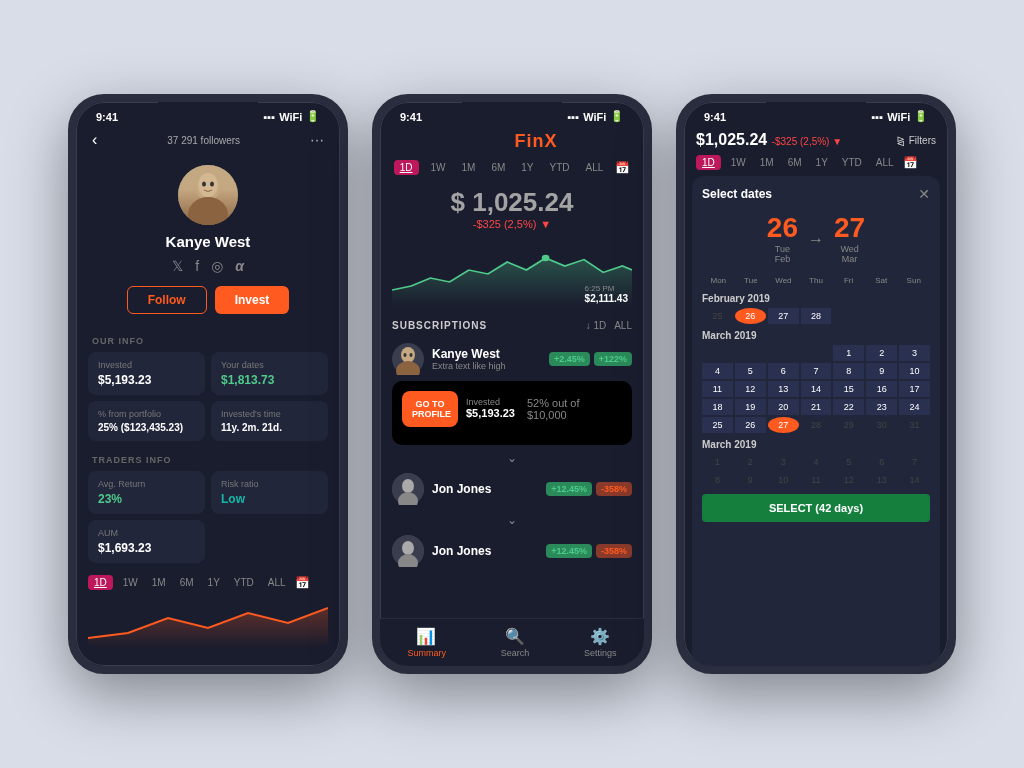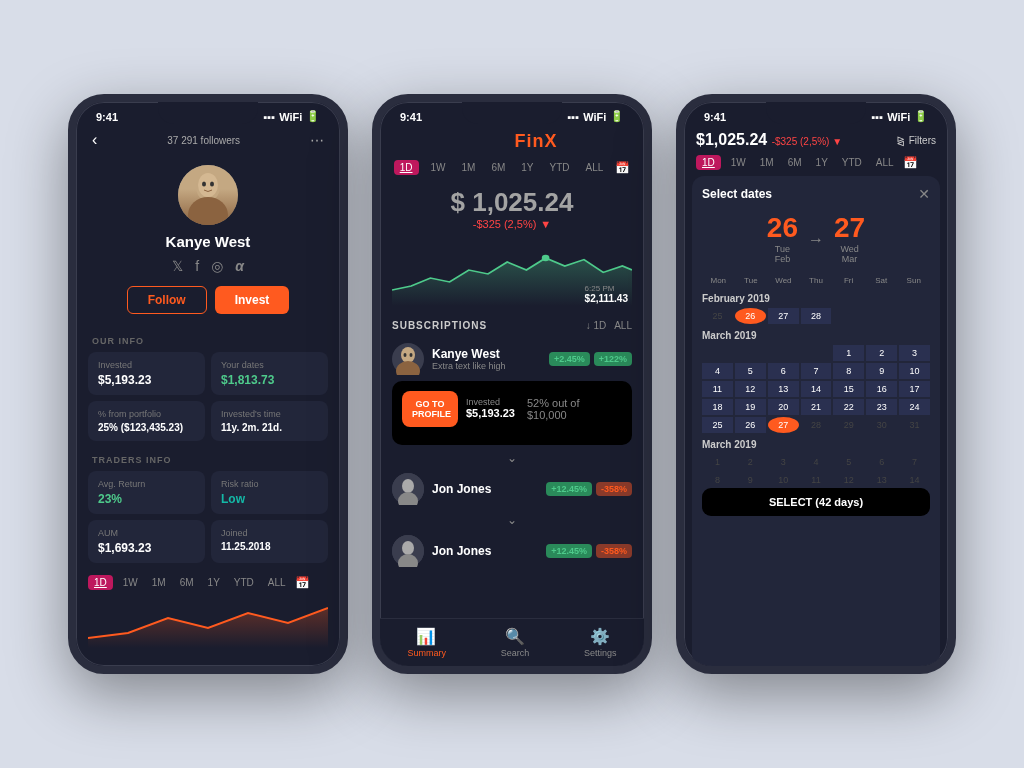--- a/index.html
+++ b/index.html
@@ -527,27 +527,28 @@
       color: #fff;
       border-radius: 50%;
     }
     .cal-cell.in-range {
       background: #2a3050;
       color: #fff;
       border-radius: 0;
     }
     .cal-cell.dim { color: #444; }
     .select-btn {
-      background: #000000;
+      background: #15803d;
       color: #fff;
       font-size: 11px;
       font-weight: 700;
       text-align: center;
       padding: 8px;
-      border-radius: 9px;
+      border-radius: 4px;
+      margin-top: 6px;
       cursor: pointer;
     }
   </style>
 </head>
 <body>
 
 <div class="phones-container">
 
   <div class="phone">
     <div class="phone-notch"></div>
@@ -615,24 +616,20 @@
           <div class="info-card-label">Avg. Return</div>
           <div class="info-card-value green">23%</div>
         </div>
         <div class="info-card">
           <div class="info-card-label">Risk ratio</div>
           <div class="info-card-value orange">Low</div>
         </div>
         <div class="info-card">
           <div class="info-card-label">AUM</div>
           <div class="info-card-value">$1,693.23</div>
-        </div>
-        <div class="info-card">
-          <div class="info-card-label">Joined</div>
-          <div class="info-card-value small">11.25.2018</div>
         </div>
       </div>
       <div class="time-filters">
         <button class="time-btn active">1D</button>
         <button class="time-btn">1W</button>
         <button class="time-btn">1M</button>
         <button class="time-btn">6M</button>
         <button class="time-btn">1Y</button>
         <button class="time-btn">YTD</button>
         <button class="time-btn">ALL</button>

